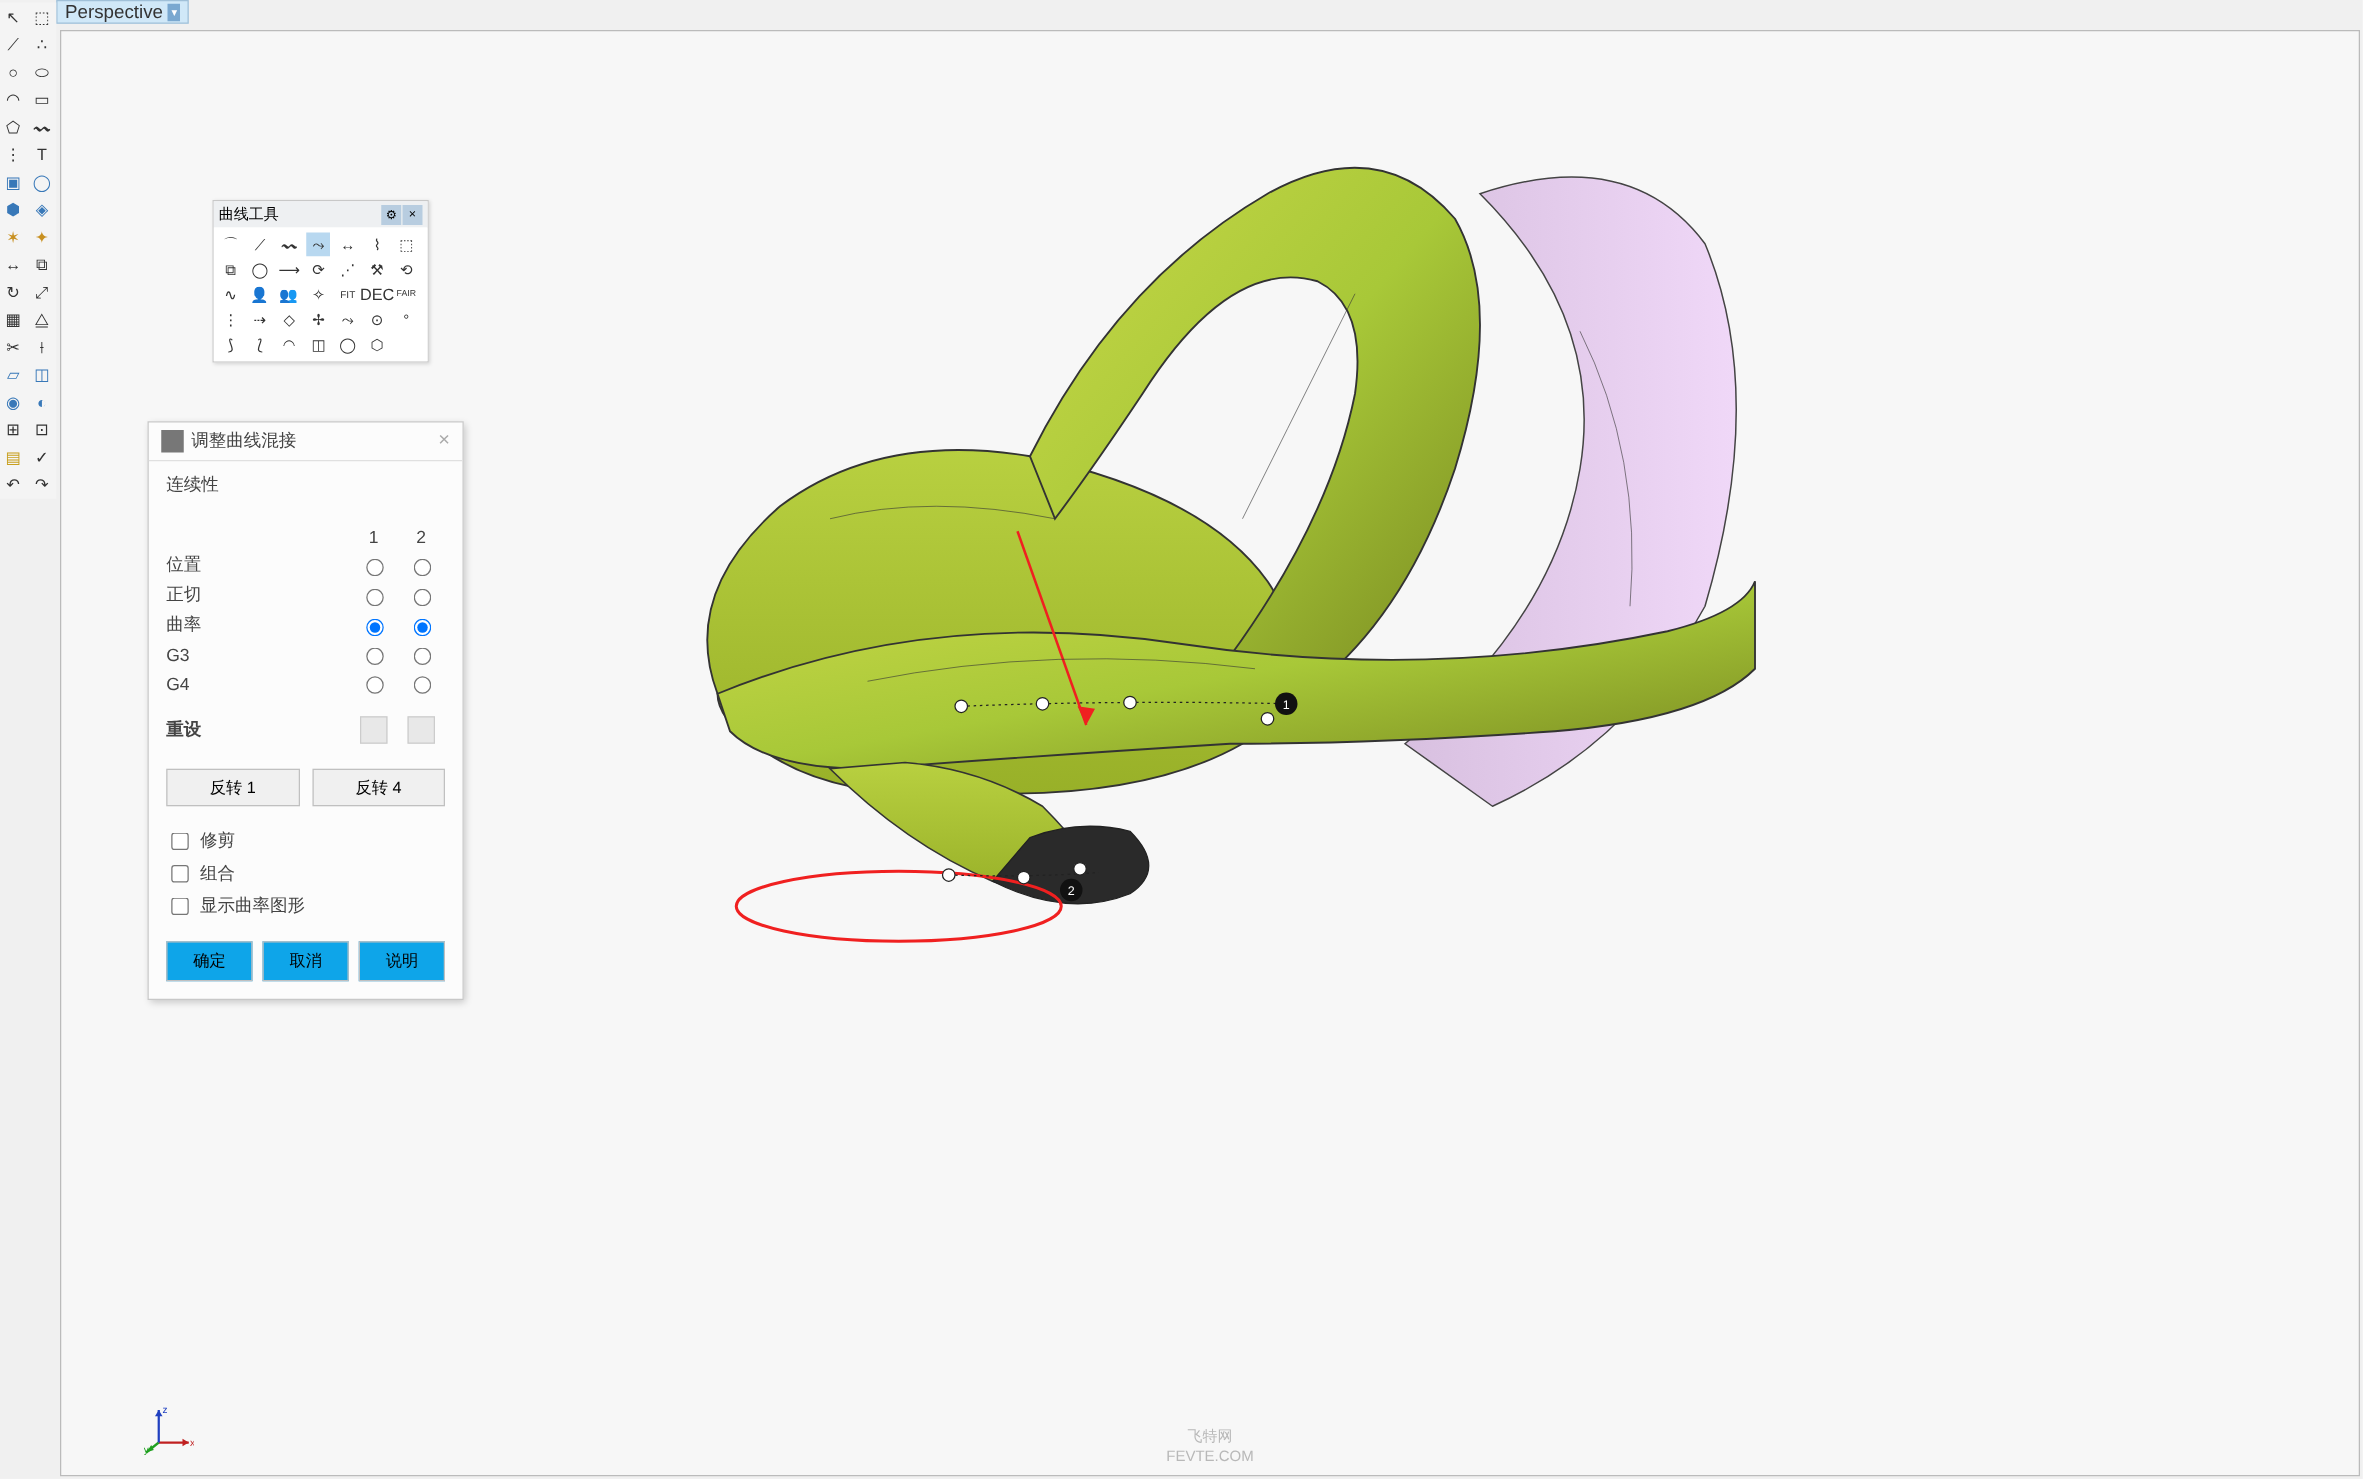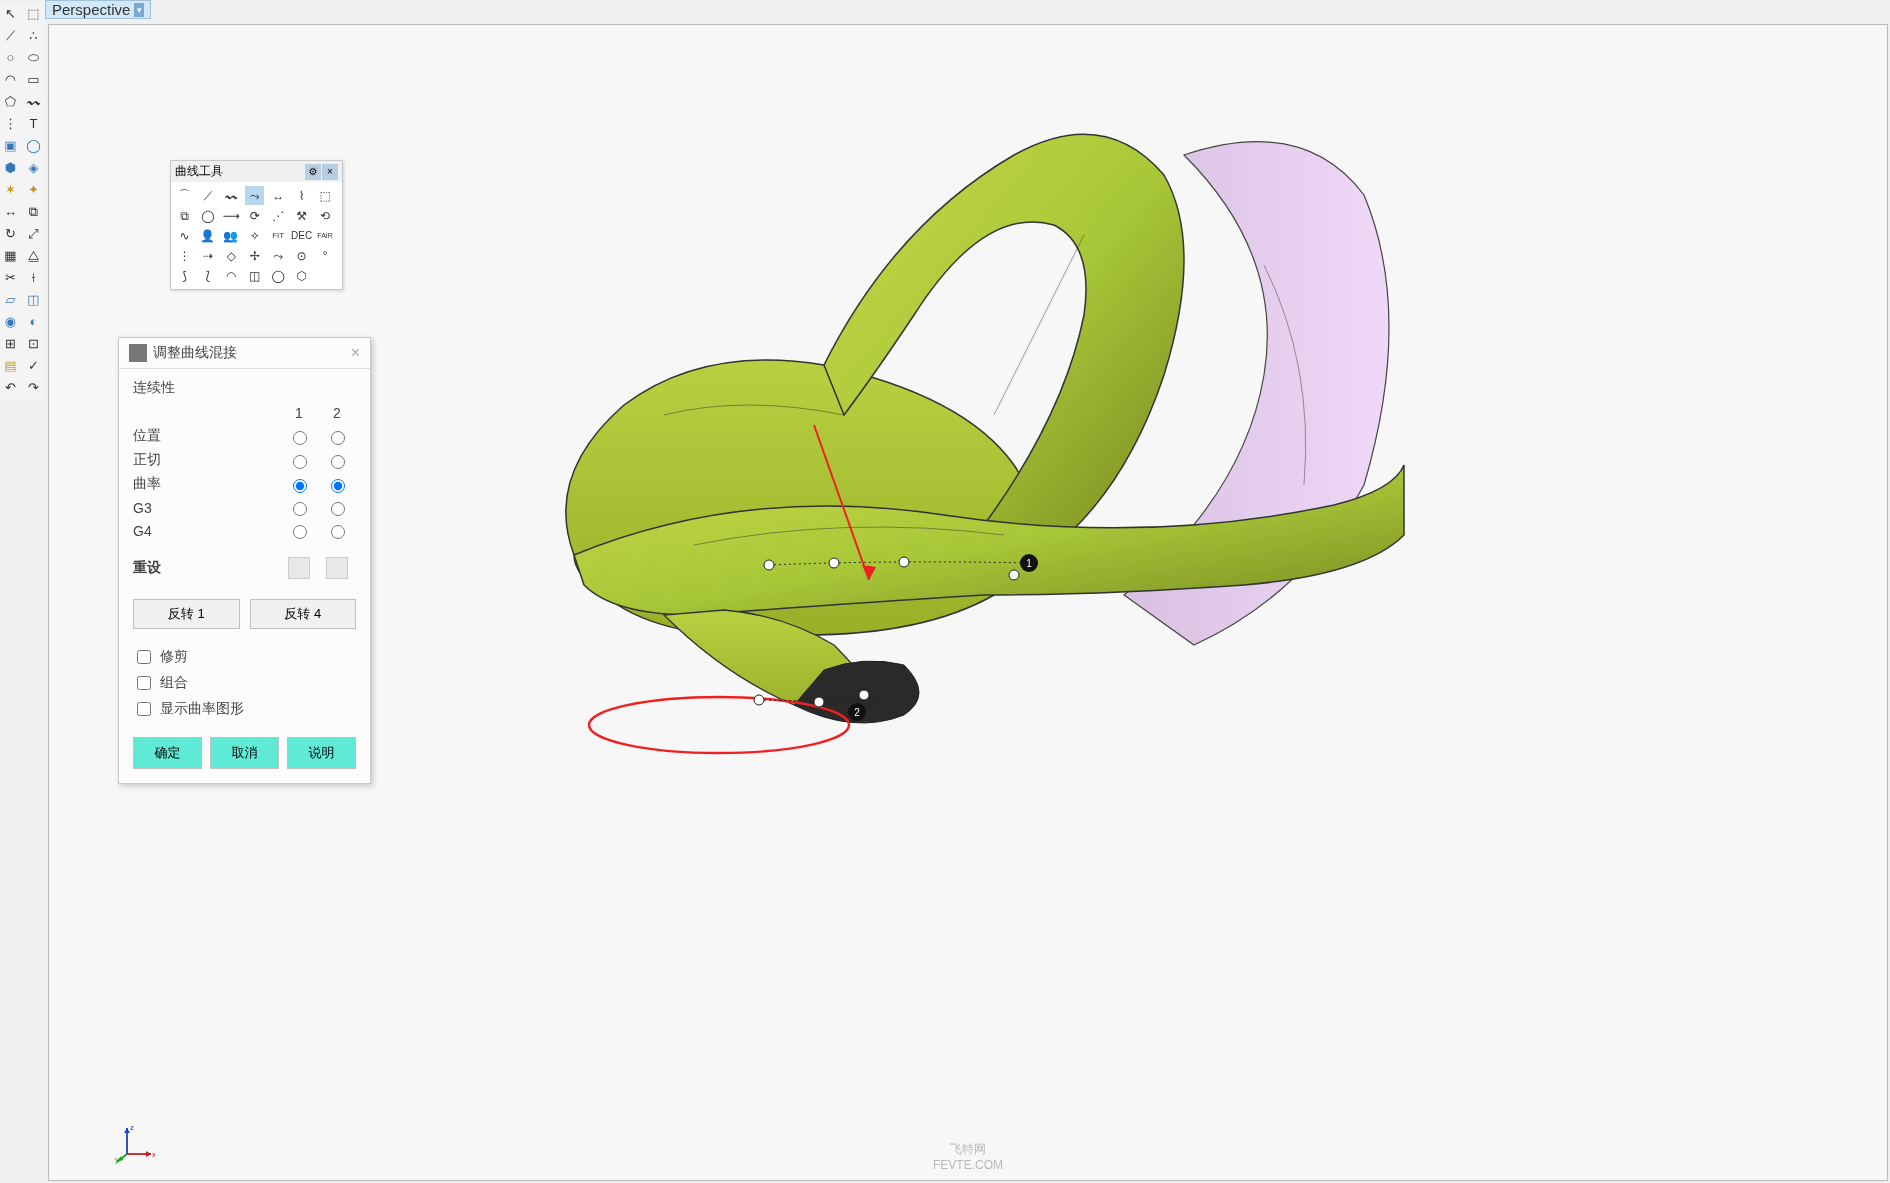--- a/index.html
+++ b/index.html
@@ -108,21 +108,21 @@
     align-items: center;
     padding: 6px 10px;
     border-bottom: 1px solid #e0e0e0;
   }
   .blend-title .ico {
     width: 18px; height: 18px; background: #777;
     display: inline-block; margin-right: 6px; vertical-align: middle;
   }
   .blend-title .close { color: #aaa; font-size: 16px; cursor: pointer; }
   .blend-body { padding: 10px 14px; }
-  .cont-label { margin-bottom: 8px; }
+  .cont-label { margin-bottom: 24px; }
   .cont-table {
     display: grid;
     grid-template-columns: 1fr 38px 38px;
     row-gap: 6px;
     align-items: center;
     margin-bottom: 18px;
   }
   .cont-table .hdr { text-align: center; font-weight: normal; }
   .cont-table .rdo {
     display: flex; justify-content: center;
@@ -153,21 +153,21 @@
   .chk-row {
     display: flex; align-items: center; gap: 6px;
     margin-bottom: 6px; font-size: 14px;
   }
   .chk-row input { width: 14px; height: 14px; }
   .dlg-buttons {
     display: flex; gap: 8px; margin-top: 18px; margin-bottom: 4px;
   }
   .dlg-buttons button {
     flex: 1; padding: 6px 18px;
-    background: #5eead4; border: 1px solid #c0c0c0;
+    background: #0ea5e9; border: 1px solid #c0c0c0;
     font-size: 13px; font-family: inherit;
     cursor: pointer;
   }
   .axis-gizmo {
     position: absolute;
     left: 66px; bottom: 16px;
     width: 40px; height: 40px;
   }
   .watermark {
     position: absolute;
@@ -322,21 +322,21 @@
     <div class="ct">⟶</div>
     <div class="ct">⟳</div>
     <div class="ct">⋰</div>
     <div class="ct">⚒</div>
     <div class="ct">⟲</div>
     <div class="ct">∿</div>
     <div class="ct">👤</div>
     <div class="ct">👥</div>
     <div class="ct">✧</div>
     <div class="ct" style="font-size:8px">FIT</div>
-    <div class="ct" style="font-size:10px">DEC</div>
+    <div class="ct" style="font-size:13px">DEC</div>
     <div class="ct" style="font-size:7px">FAIR</div>
     <div class="ct">⋮</div>
     <div class="ct">⇢</div>
     <div class="ct">◇</div>
     <div class="ct">✢</div>
     <div class="ct">⤳</div>
     <div class="ct">⊙</div>
     <div class="ct">°</div>
     <div class="ct">⟆</div>
     <div class="ct">⟅</div>

